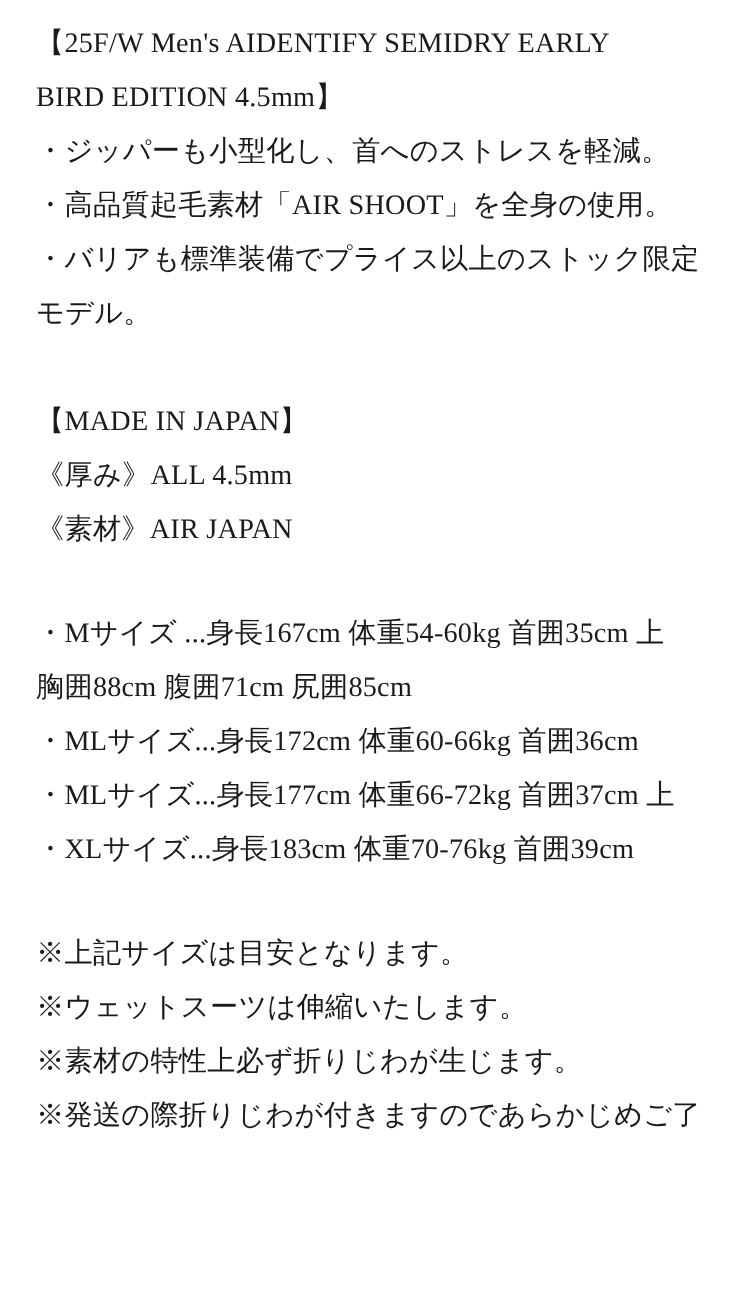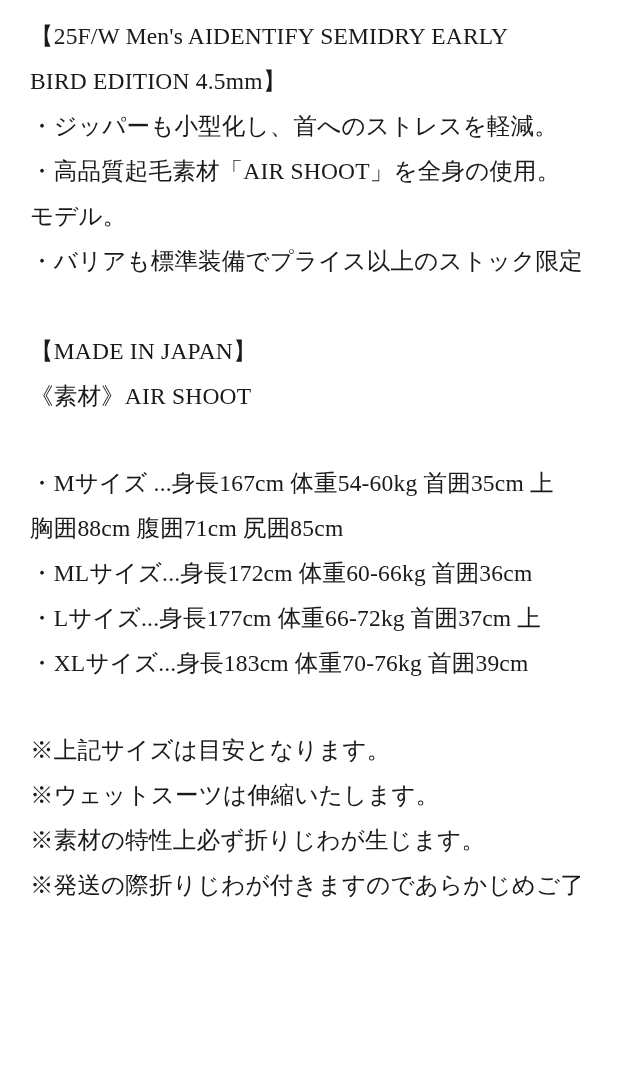--- a/index.html
+++ b/index.html
@@ -43,38 +43,39 @@
 <div class="page">
 
   <div class="block">
     <div class="line">【25F/W Men's AIDENTIFY SEMIDRY EARLY</div>
     <div class="line">BIRD EDITION 4.5mm】</div>
   </div>
 
   <div class="block">
     <div class="line">・ジッパーも小型化し、首へのストレスを軽減。</div>
     <div class="line">・高品質起毛素材「AIR SHOOT」を全身の使用。</div>
+    <div class="line">・バリアも標準装備でプライス以上のストック限定</div>
     <div class="line">モデル。</div>
-    <div class="line">・バリアも標準装備でプライス以上のストック限定</div>
   </div>
 
   <div class="spacer-lg"></div>
 
   <div class="block">
     <div class="line">【MADE IN JAPAN】</div>
-    <div class="line">《素材》AIR SHOOT</div>
+    <div class="line">《厚み》ALL 4.5mm</div>
+    <div class="line">《素材》AIR JAPAN</div>
   </div>
 
   <div class="spacer-md"></div>
 
   <div class="block">
     <div class="line">・Mサイズ ...身長167cm 体重54-60kg 首囲35cm 上</div>
     <div class="line">胸囲88cm 腹囲71cm 尻囲85cm</div>
     <div class="line">・MLサイズ...身長172cm 体重60-66kg 首囲36cm</div>
-    <div class="line">・Lサイズ...身長177cm 体重66-72kg 首囲37cm 上</div>
+    <div class="line">・MLサイズ...身長177cm 体重66-72kg 首囲37cm 上</div>
     <div class="line">・XLサイズ...身長183cm 体重70-76kg 首囲39cm</div>
   </div>
 
   <div class="spacer-md"></div>
 
   <div class="block">
     <div class="line">※上記サイズは目安となります。</div>
     <div class="line">※ウェットスーツは伸縮いたします。</div>
     <div class="line">※素材の特性上必ず折りじわが生じます。</div>
     <div class="line">※発送の際折りじわが付きますのであらかじめご了</div>

